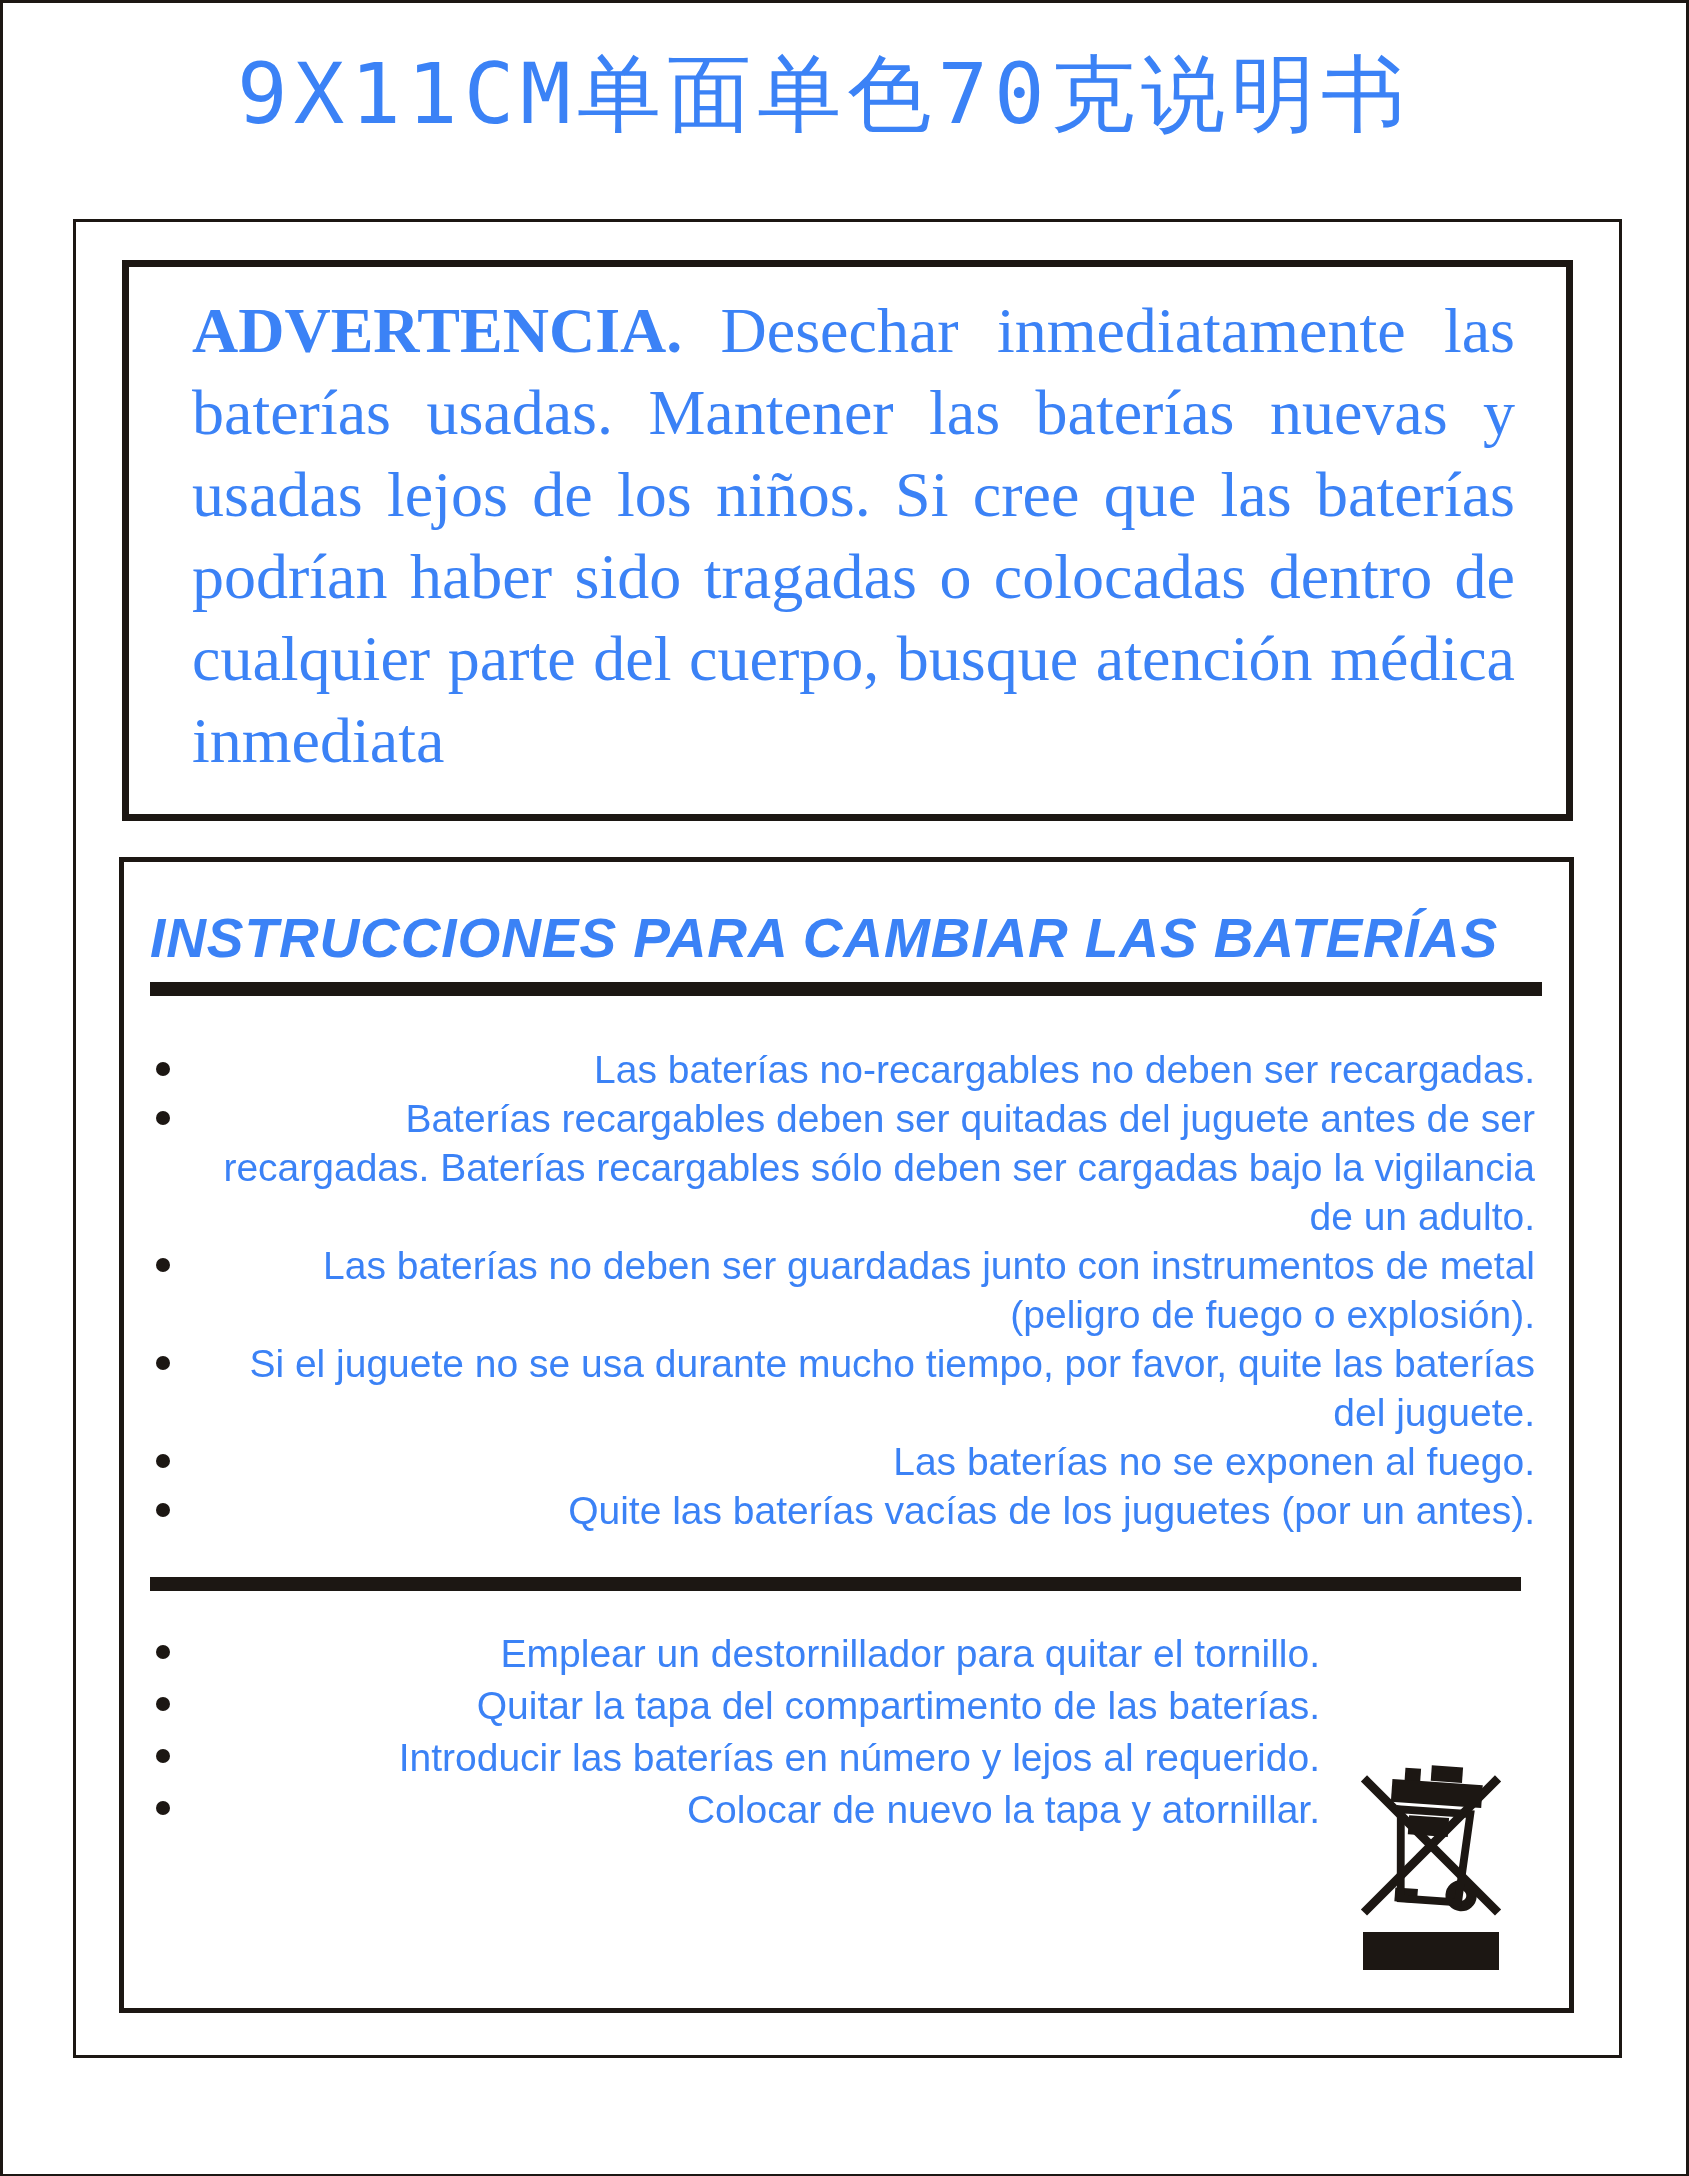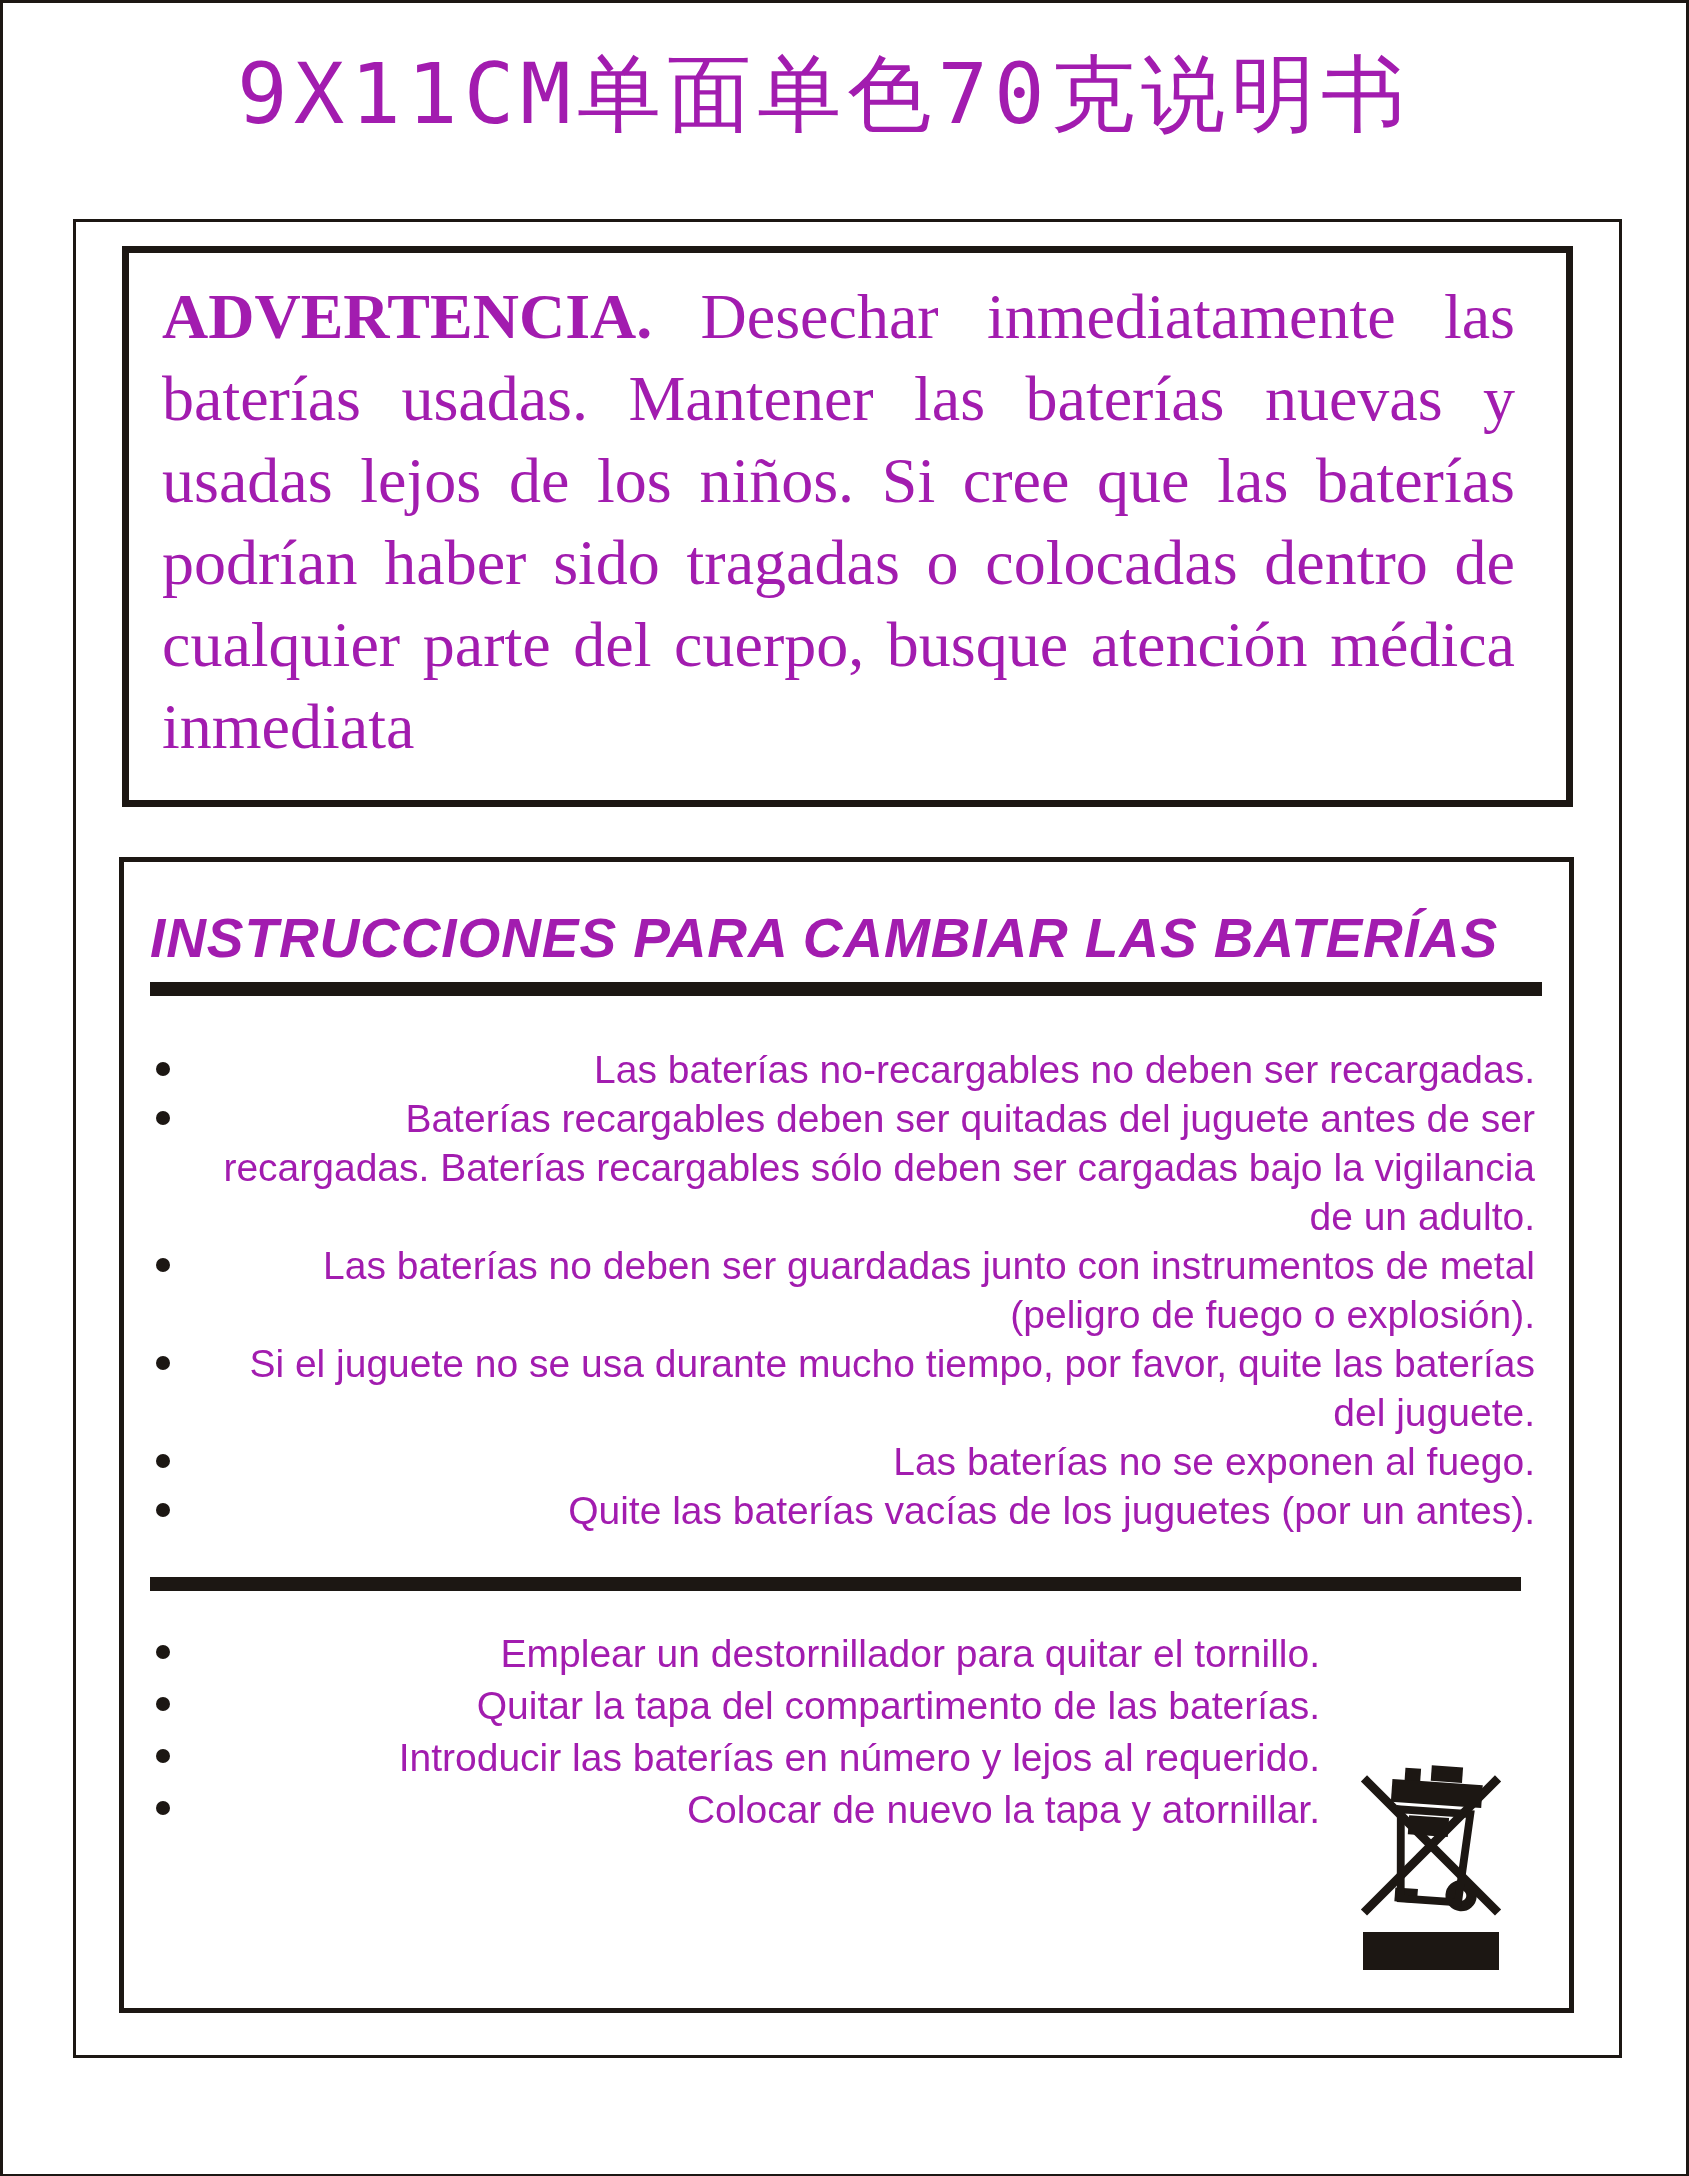--- a/index.html
+++ b/index.html
@@ -3,46 +3,46 @@
 <meta charset="utf-8">
 <style>
   html,body{margin:0;padding:0;background:#fff;}
   .page{
     position:relative;
     width:1689px;height:2177px;
     box-sizing:border-box;
     background:#fff;
     border:3.5px solid #1c1713;
     font-family:"Liberation Sans",sans-serif;
-    color:#a21caf;
+    color:#3b82f6;
     overflow:hidden;
   }
   .doc-title{
     position:absolute;
     left:234px;top:35px;
     font-family:"DejaVu Sans Mono","DejaVu Sans",monospace,sans-serif;
     font-size:84px;
     letter-spacing:6.1px;
     white-space:nowrap;
     font-weight:400;
   }
   .inner-frame{
     position:absolute;
     left:70px;top:216px;
     width:1549px;height:1839px;
     box-sizing:border-box;
     border:3.5px solid #1c1713;
   }
   .warning-box{
     position:absolute;
-    left:46px;top:24px;
+    left:46px;top:38px;
     width:1451px;height:561px;
     box-sizing:border-box;
     border:7.9px solid #1c1713;
-    padding:23px 51px 0 33px;
+    padding:23px 51px 0 63px;
     font-family:"Liberation Serif",serif;
     font-size:64px;
     line-height:82px;
     text-align:justify;
   }
   .warning-heading{font-weight:bold;}
   .instructions-box{
     position:absolute;
     left:43px;top:635px;
     width:1455px;height:1156px;

